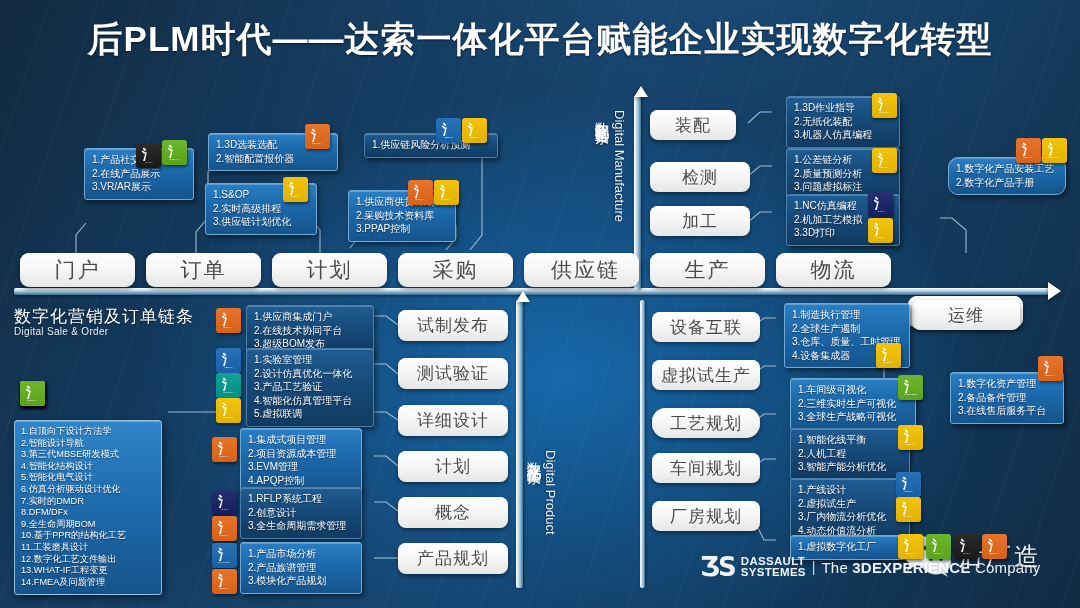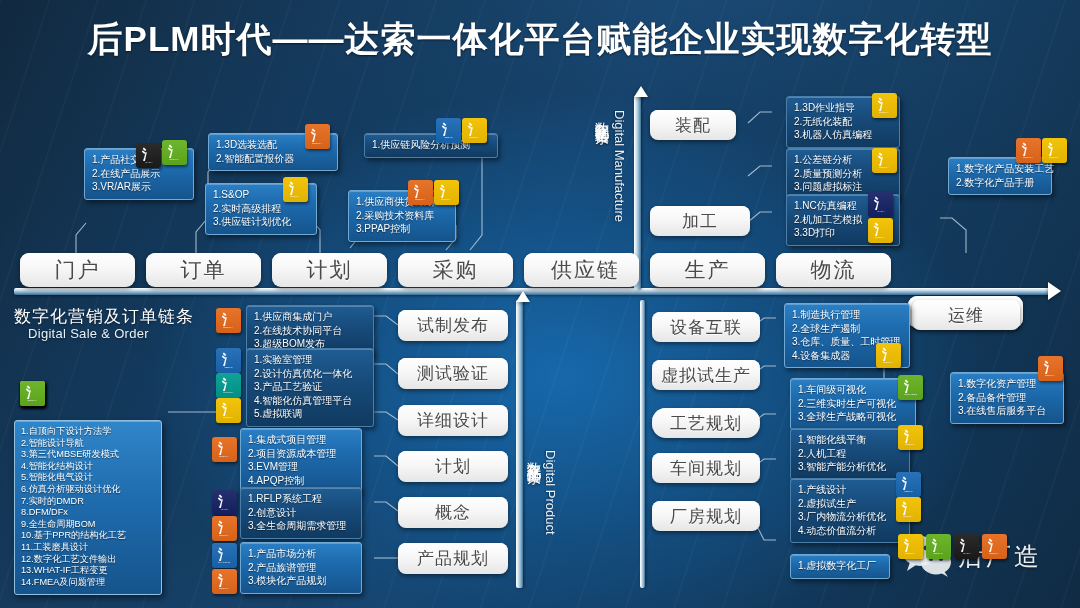--- a/index.html
+++ b/index.html
@@ -69,21 +69,21 @@
     background:linear-gradient(180deg,#2f86c9 0%,#1f6cae 45%,#15548c 100%);
     border:1px solid #8fc0e2; border-radius:3px;
     box-shadow:2px 3px 6px rgba(0,0,0,.5), inset 0 1px 0 rgba(255,255,255,.28);
     color:#fff; font-size:9.2px; line-height:11.6px; padding:5px 6px 6px 6px;
     white-space:nowrap;
   }
   #biglist div{ text-shadow:0 1px 1px rgba(0,0,0,.5); }
 
   
   #sale-cn{ position:absolute; left:14px; top:305px; color:#fff; font-size:17px; font-weight:400; letter-spacing:1px; text-shadow:0 1px 2px rgba(0,0,0,.5);}
-  #sale-en{ position:absolute; left:28px; top:326px; color:#e8f1f8; font-size:13px; letter-spacing:.3px; text-shadow:0 1px 2px rgba(0,0,0,.5);}
+  #sale-en{ position:absolute; left:14px; top:326px; color:#e8f1f8; font-size:10px; letter-spacing:.3px; text-shadow:0 1px 2px rgba(0,0,0,.5);}
   .vlabel-en{ position:absolute; writing-mode:vertical-rl; text-orientation:mixed; color:#eaf2f8; font-size:13px; text-shadow:0 1px 2px rgba(0,0,0,.5); }
   .vlabel-cn{ position:absolute; writing-mode:vertical-rl; text-orientation:upright; color:#ffffff; font-size:14.5px; letter-spacing:1.5px; text-shadow:0 1px 2px rgba(0,0,0,.5); }
 
   
   .rail-h{
     position:absolute;
     background:linear-gradient(180deg,#ffffff 0%,#cfe2f0 30%,#7fa9c6 65%,#3c6b90 100%);
     border-radius:2px; box-shadow:0 1px 3px rgba(0,0,0,.45);
   }
   .rail-v{
@@ -202,20 +202,23 @@
     </div>
   <div class="chain" style="left:776px; top:253px; width:115px; height:34px;">
     <span>物流</span>
     </div>
   <div class="chain" style="left:908px; top:253px; width:115px; height:32px;margin-top:43px;">
     <span>交付</span>
     </div>
 
   <div class="chain small" style="left:650px; top:110px; width:86px; height:30px;">
     <span>装配</span>
+    </div>
+  <div class="chain small" style="left:650px; top:162px; width:100px; height:30px;">
+    <span>检测</span>
     </div>
   <div class="chain small" style="left:650px; top:206px; width:100px; height:30px;">
     <span>加工</span>
     </div>
 
   <div class="chain small" style="left:398px; top:310px; width:110px; height:31px;">
     <span>试制发布</span>
     </div>
   <div class="chain small" style="left:398px; top:358px; width:110px; height:31px;">
     <span>测试验证</span>
@@ -336,21 +339,21 @@
   <div class="det dark" id="c-inspection" style="left:786px; top:148px; width:114px;">
       <div>1.公差链分析</div>
       <div>2.质量预测分析</div>
       <div>3.问题虚拟标注</div>
     </div>
   <div class="det dark" id="c-machining" style="left:786px; top:194px; width:114px;">
       <div>1.NC仿真编程</div>
       <div>2.机加工艺模拟</div>
       <div>3.3D打印</div>
     </div>
-  <div class="det" id="c-delivery" style="left:948px; top:157px; width:104px;">
+  <div class="det" id="c-delivery" style="left:948px; top:157px; width:118px;border-radius:10px;">
       <div>1.数字化产品安装工艺</div>
       <div>2.数字化产品手册</div>
     </div>
 
   <div class="det dark" id="c-trial" style="left:246px; top:305px; width:128px;">
       <div>1.供应商集成门户</div>
       <div>2.在线技术协同平台</div>
       <div>3.超级BOM发布</div>
     </div>
   <div class="det dark" id="c-test" style="left:246px; top:348px; width:128px;">
@@ -392,29 +395,40 @@
       <div>1.智能化线平衡</div>
       <div>2.人机工程</div>
       <div>3.智能产能分析优化</div>
     </div>
   <div class="det dark" id="c-wshop" style="left:790px; top:478px; width:120px;">
       <div>1.产线设计</div>
       <div>2.虚拟试生产</div>
       <div>3.厂内物流分析优化</div>
       <div>4.动态价值流分析</div>
     </div>
-  <div class="det" id="c-plant" style="left:790px; top:535px; width:100px;margin-top:19px;">
+  <div class="det" id="c-plant" style="left:790px; top:535px; width:116px;">
       <div>1.虚拟数字化工厂</div>
     </div>
   <div class="det" id="c-ops" style="left:950px; top:372px; width:114px;">
       <div>1.数字化资产管理</div>
       <div>2.备品备件管理</div>
       <div>3.在线售后服务平台</div>
     </div>
 
+  <div id="brand">
+    <div id="ds-logo">ƷS</div>
+    <div>
+      <div id="ds-name"><span>DASSAULT</span></div>
+      <div id="ds-name"><span>SYSTEMES</span></div>
+    </div>
+    <div style="font-size:14px;opacity:.8;">|</div>
+    <div id="ds-tag">
+      <span>The </span><b>3DEXPERIENCE</b><span> Company</span>
+    </div>
+  </div>
 
   <div id="wm">
     <svg width="54" height="44" viewBox="0 0 54 44">
       <ellipse cx="20" cy="17" rx="18" ry="15" fill="#ffffff" opacity="0.92"></ellipse>
       <path d="M10,28 L7,37 L16,31 Z" fill="#ffffff" opacity="0.92"></path>
       <ellipse cx="36" cy="28" rx="15" ry="12.5" fill="#ffffff" opacity="0.92"></ellipse>
       <path d="M44,37 L48,43 L41,39 Z" fill="#ffffff" opacity="0.92"></path>
       <circle cx="14" cy="14" r="2.4" fill="#184a70"></circle>
       <circle cx="26" cy="14" r="2.4" fill="#184a70"></circle>
       <circle cx="31" cy="25" r="2" fill="#184a70"></circle>

